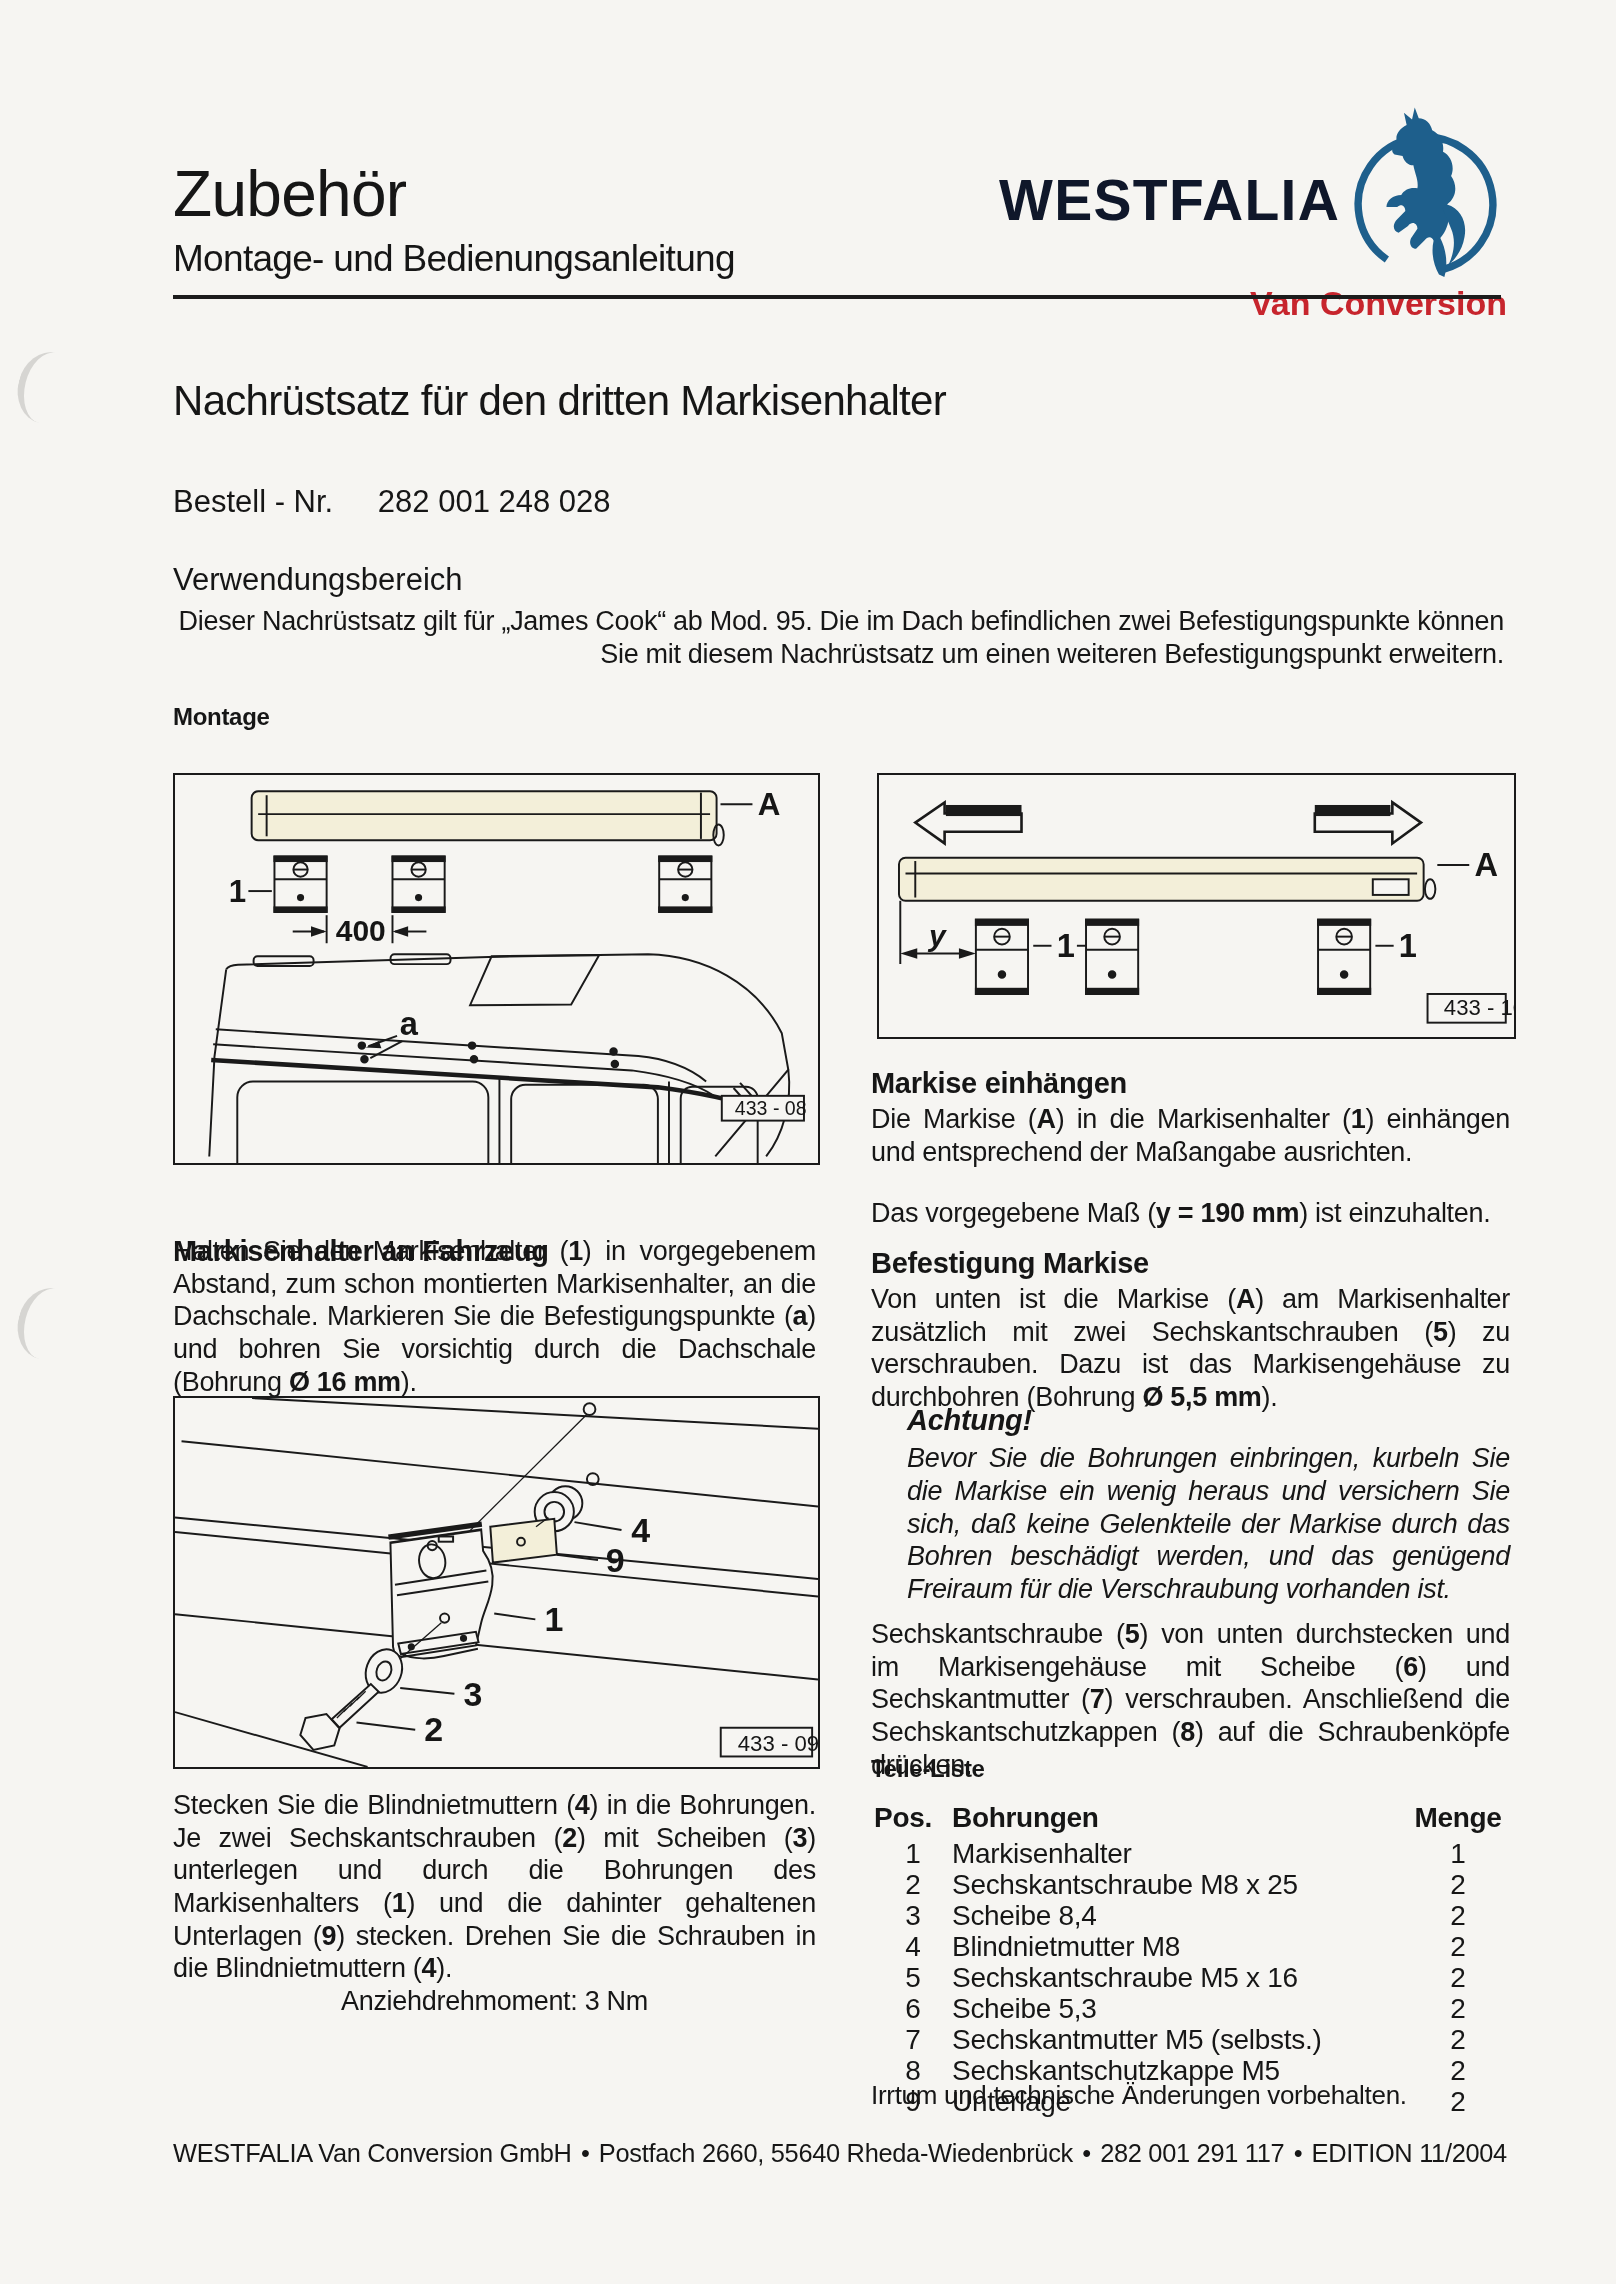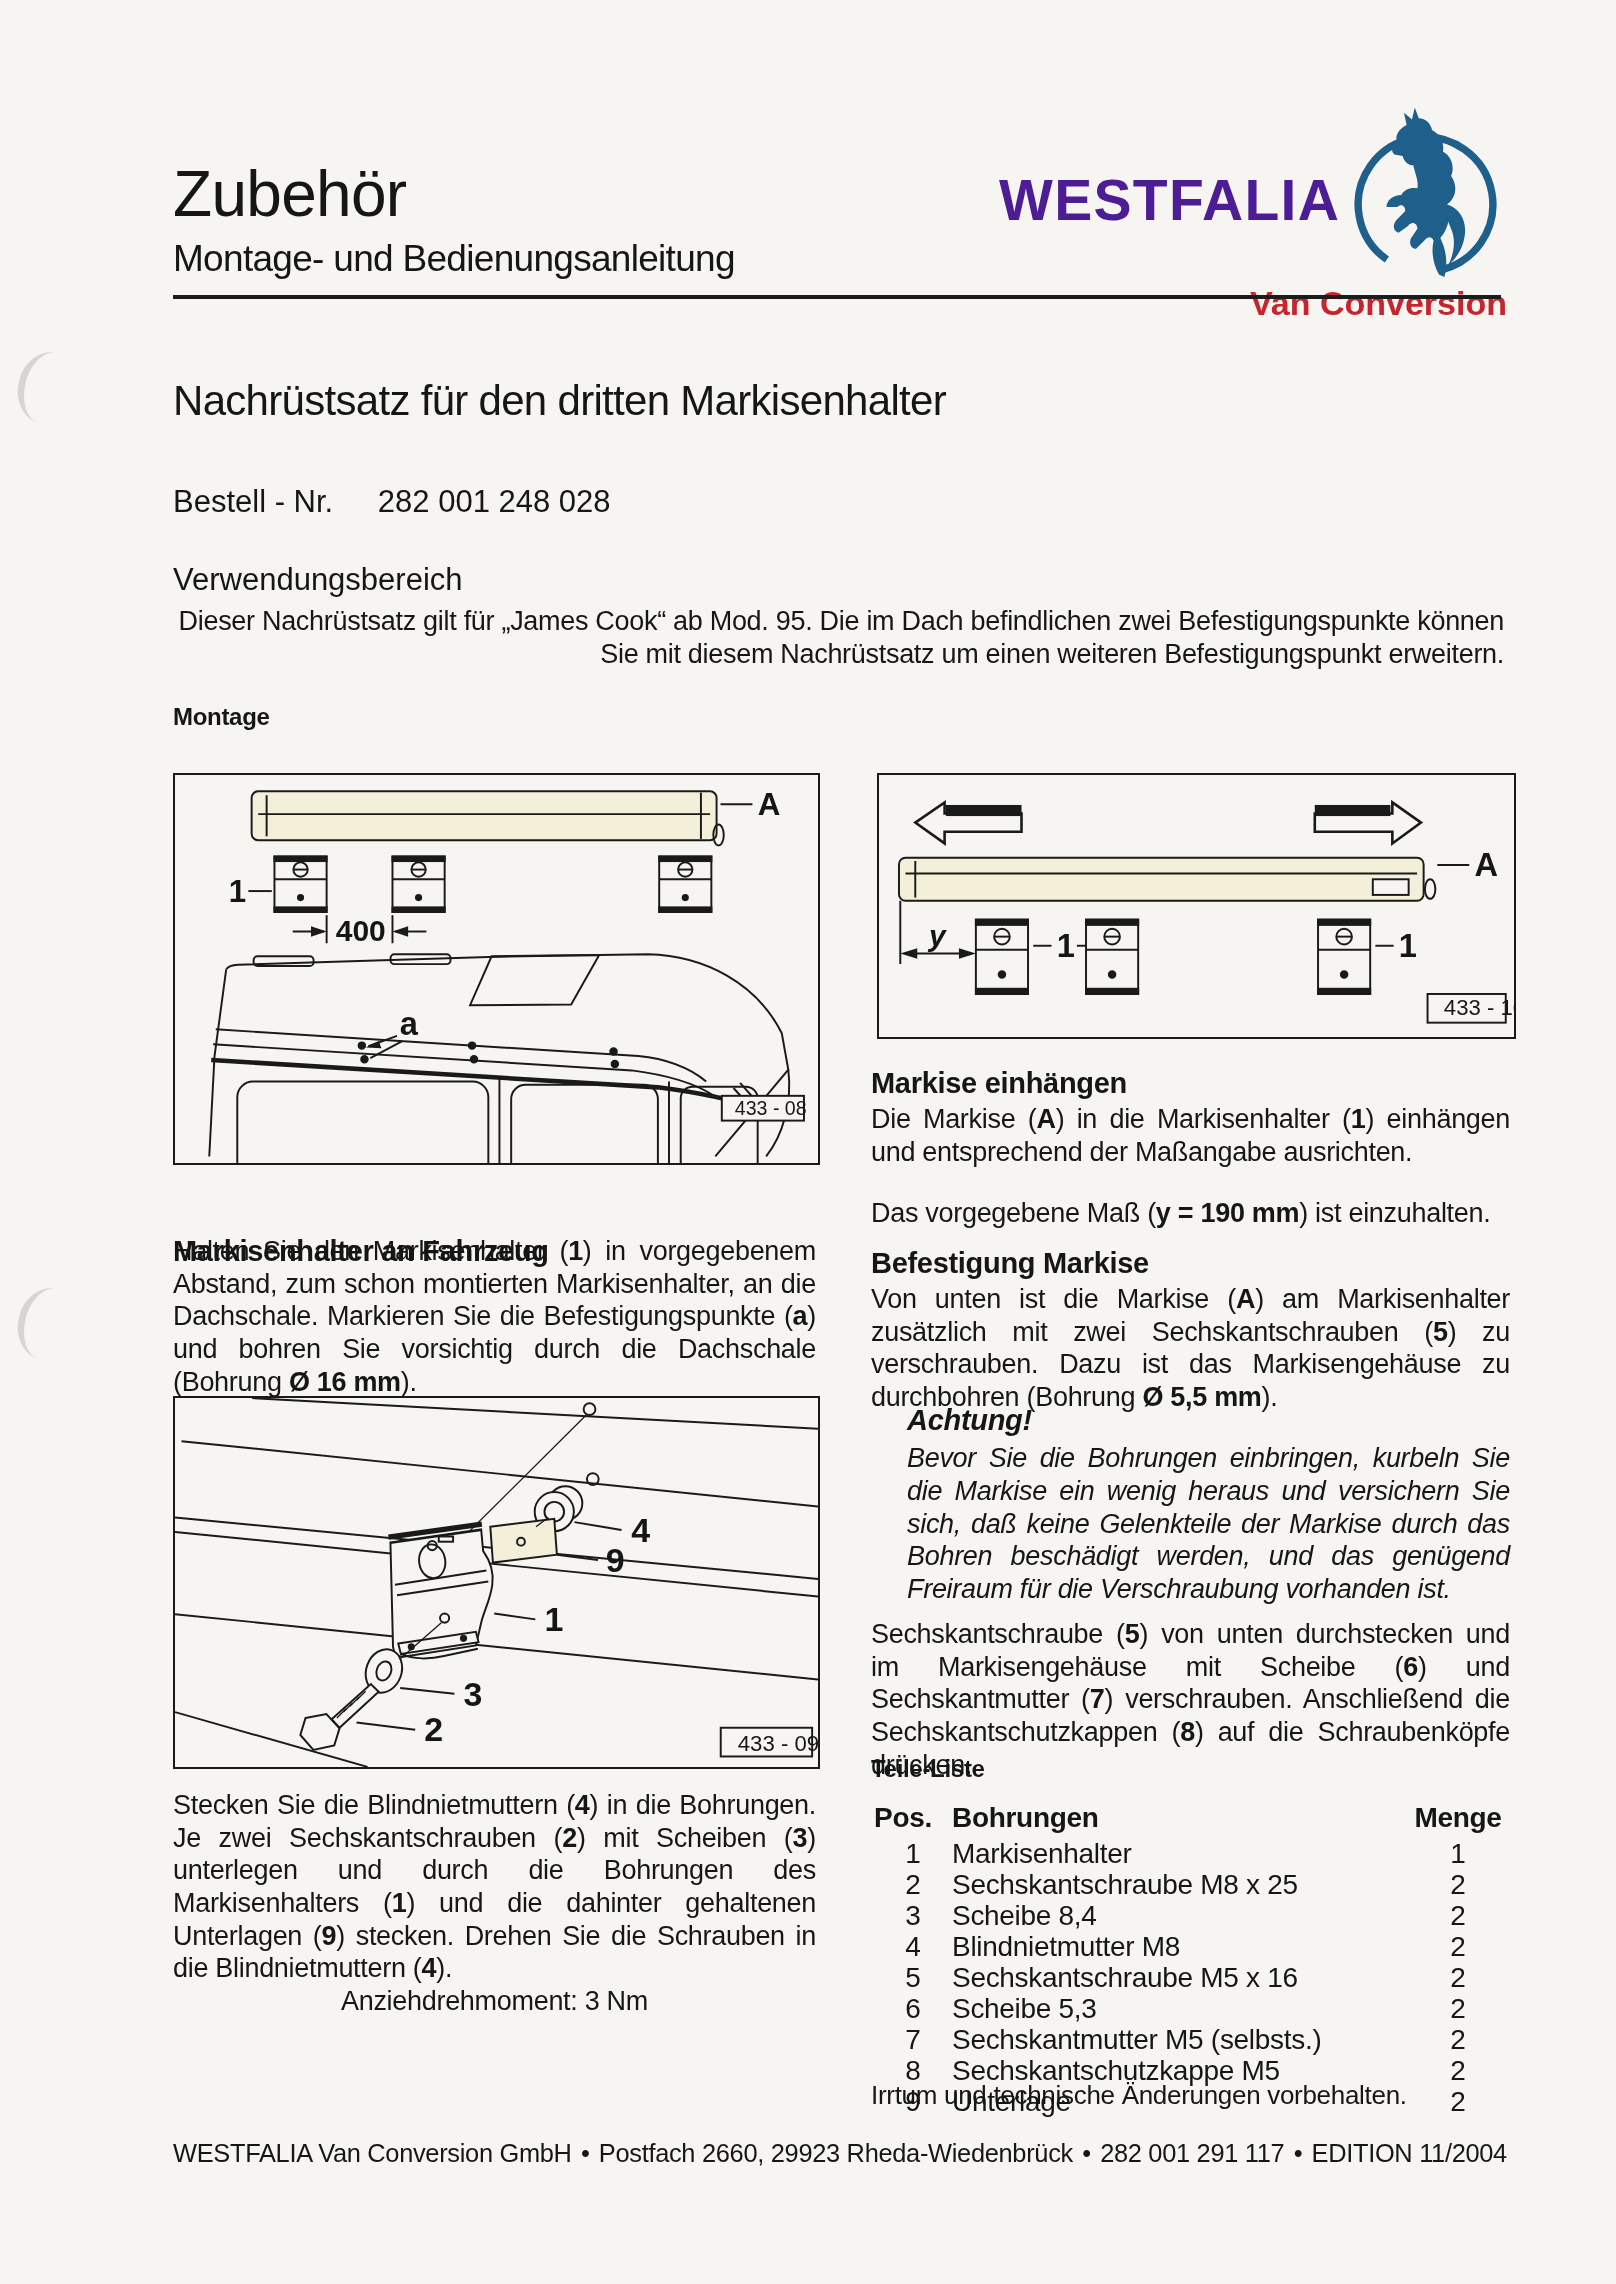--- a/index.html
+++ b/index.html
@@ -41,21 +41,21 @@
 <div id="page">
 
   <div class="artifact" style="left:18px;top:352px;transform:rotate(14deg);"></div>
   <div class="artifact" style="left:18px;top:1288px;transform:rotate(14deg);"></div>
 
   <h1 class="abs zub" style="left:173px;top:157px;">Zubehör</h1>
   <h2 class="abs sub" style="left:173px;top:238px;">Montage- und Bedienungsanleitung</h2>
 
   <div class="abs" style="left:949px;top:98px;width:558px;">
     <div style="display:flex;align-items:flex-start;justify-content:flex-end;">
-      <span class="brand" style="color:#4c1d95;margin-top:69px;">WESTFALIA</span>
+      <span class="brand" style="color:#0f172a;margin-top:69px;">WESTFALIA</span>
       <span style="margin-left:3.9px;">
         <svg width="163" height="202" viewBox="0 0 240 300">
           <circle cx="120" cy="158" r="100" fill="none" stroke="#1e5f8c" stroke-width="11" stroke-dasharray="540 90" transform="rotate(125 120 158)"></circle>
           <g fill="#1e5f8c">
             <path d="M148,266 C154,244 150,224 142,208 C154,194 158,176 152,158
                      C166,148 168,130 158,116 C164,102 158,86 146,80
                      C148,66 142,54 130,48 C128,38 120,30 110,30
                      L104,14 L100,32 L88,22 L92,40
                      C80,46 74,56 78,66 C70,72 68,80 74,84 L86,86
                      C88,94 94,100 102,100 C104,112 110,122 108,134
@@ -379,21 +379,21 @@
           <span class="pc2">2</span>
         </div>
       </div>
   </div>
 
   <p class="abs disc" style="left:871px;top:2080px;">Irrtum und technische Änderungen vorbehalten.</p>
 
   <div class="abs footer" style="left:173px;top:2139px;width:1334px;">
     <span>WESTFALIA Van Conversion GmbH</span>
     <span>•</span>
-    <span>Postfach 2660,  29923 Rheda-Wiedenbrück</span>
+    <span>Postfach 2660,  55640 Rheda-Wiedenbrück</span>
     <span>•</span>
     <span>282 001 291 117</span>
     <span>•</span>
     <span>EDITION 11/2004</span>
   </div>
 
 </div>
 
 
 </body></html>

